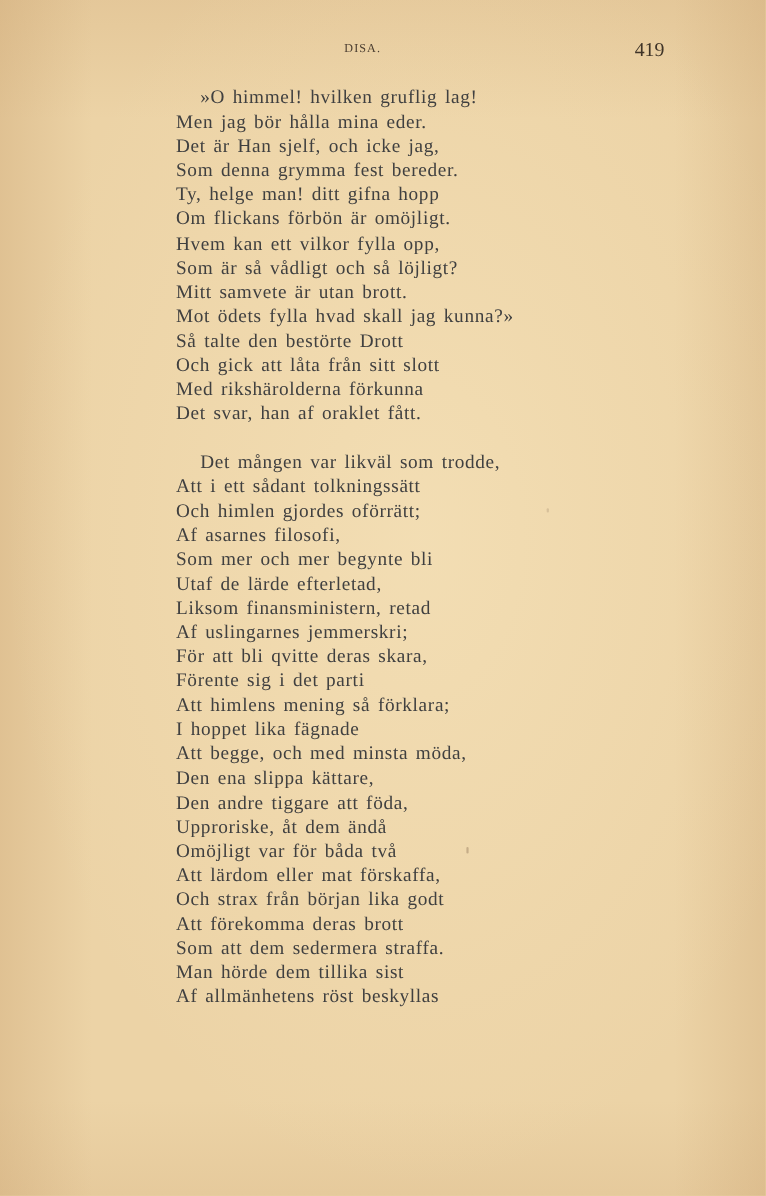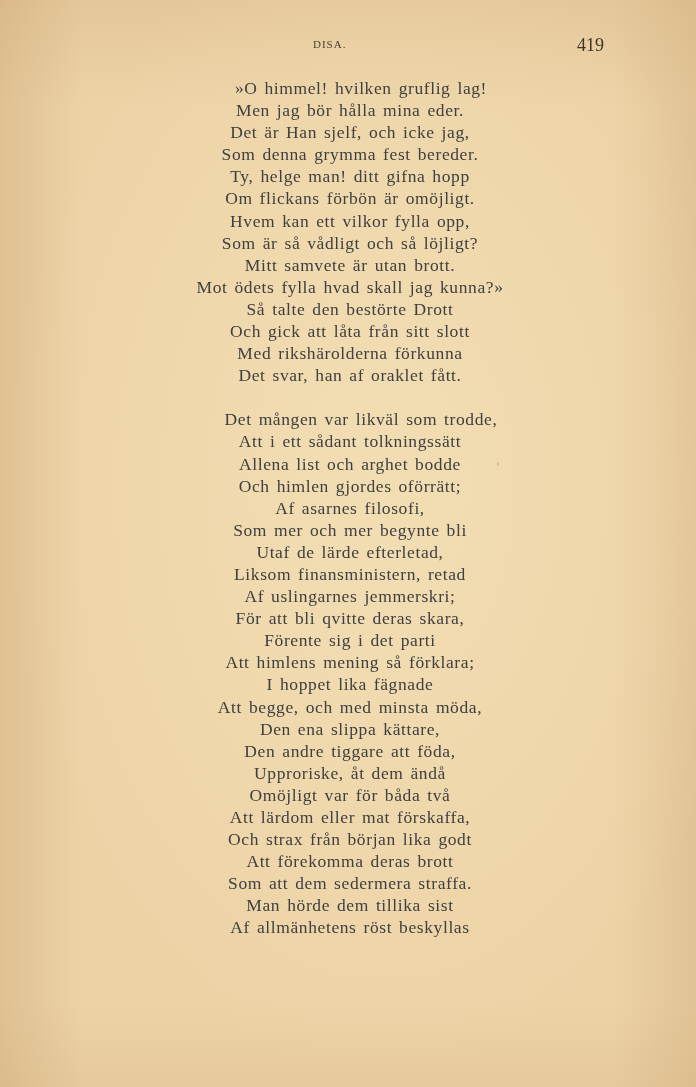--- a/index.html
+++ b/index.html
@@ -17,21 +17,20 @@
         linear-gradient(to bottom, rgba(205,165,115,0.25) 0%, rgba(205,165,115,0) 10%, rgba(205,165,115,0) 92%, rgba(205,165,115,0.2) 100%);
       position: relative;
       font-family: "DejaVu Serif", "Liberation Serif", serif;
       color: #3b3025;
     }
     .page {
       position: absolute;
       left: 0; top: 0;
       width: 696px;
       height: 1087px;
-      text-align: center;
     }
     .running-head {
       position: absolute;
       top: 38px;
       left: 0;
       width: 696px;
       height: 20px;
     }
     .running-title {
       position: absolute;
@@ -111,21 +110,20 @@
       <span class="line">Mot ödets fylla hvad skall jag kunna?»</span>
       <span class="line">Så talte den bestörte Drott</span>
       <span class="line">Och gick att låta från sitt slott</span>
       <span class="line">Med rikshärolderna förkunna</span>
       <span class="line">Det svar, han af oraklet fått.</span>
     </div>
 
     <div class="stanza">
       <span class="line indent">Det mången var likväl som trodde,</span>
       <span class="line">Att i ett sådant tolkningssätt</span>
-      <span class="line">Allena list och arghet bodde</span>
       <span class="line">Och himlen gjordes oförrätt;</span>
       <span class="line">Af asarnes filosofi,</span>
       <span class="line">Som mer och mer begynte bli</span>
       <span class="line">Utaf de lärde efterletad,</span>
       <span class="line">Liksom finansministern, retad</span>
       <span class="line">Af uslingarnes jemmerskri;</span>
       <span class="line">För att bli qvitte deras skara,</span>
       <span class="line">Förente sig i det parti</span>
       <span class="line">Att himlens mening så förklara;</span>
       <span class="line">I hoppet lika fägnade</span>

